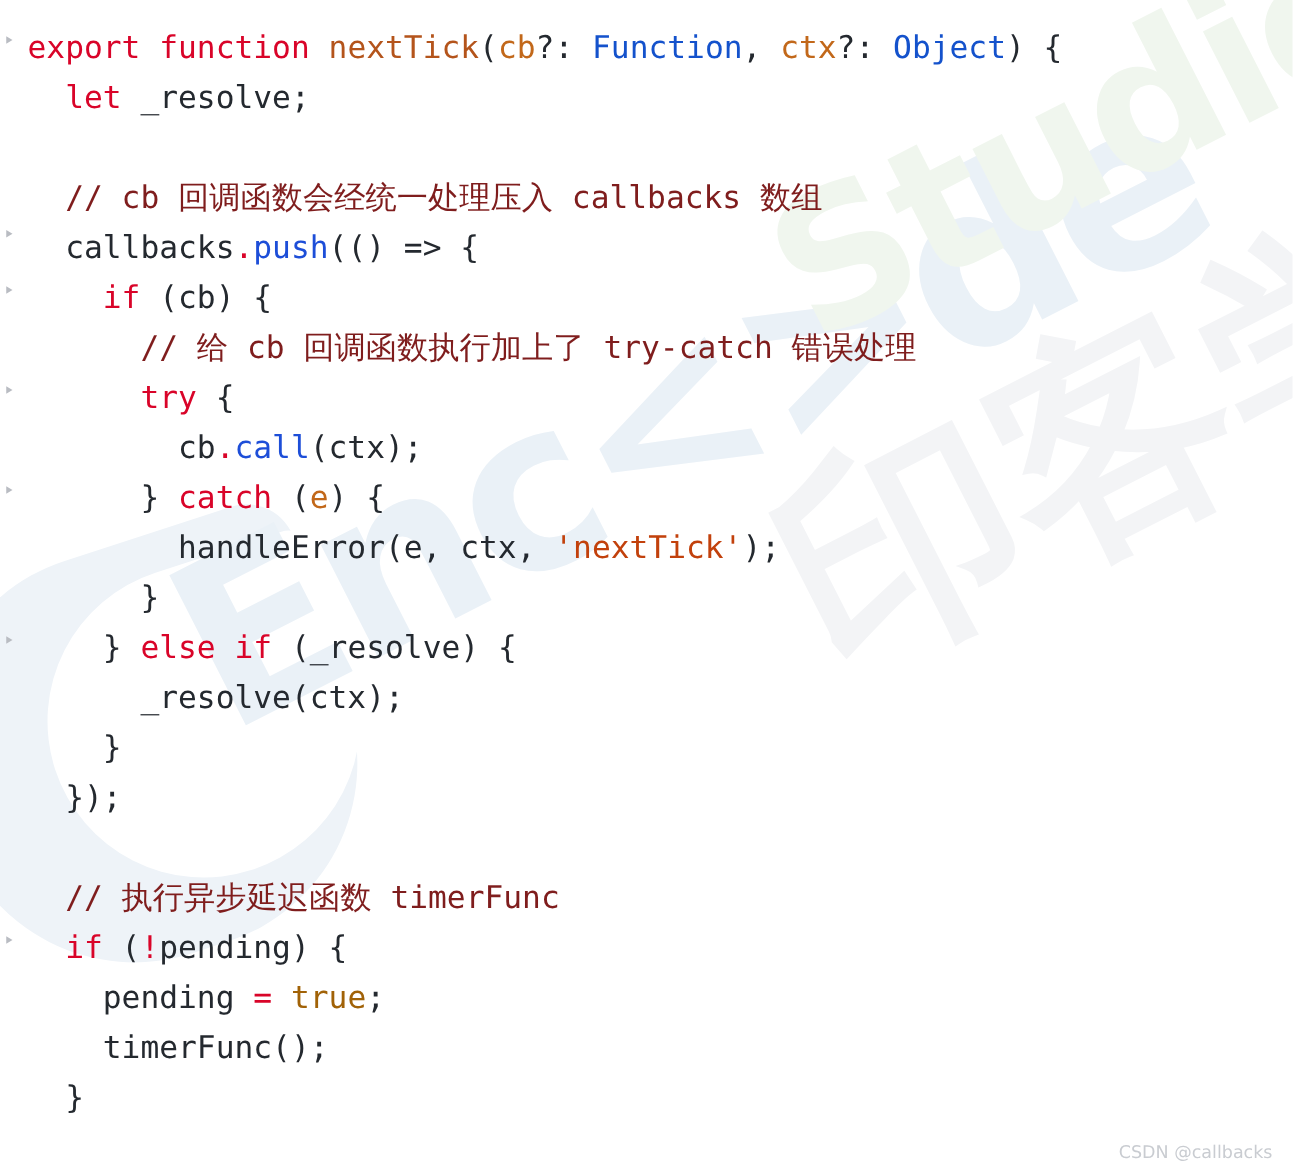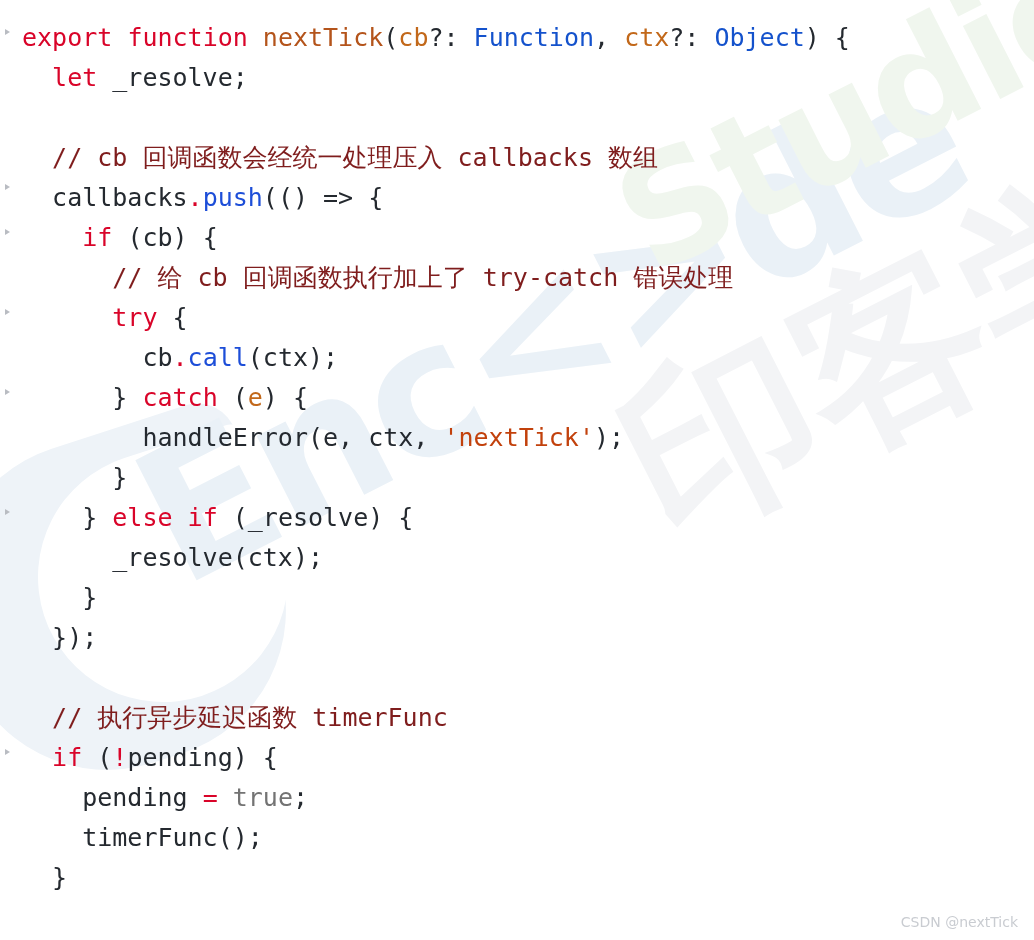--- a/index.html
+++ b/index.html
@@ -124,21 +124,21 @@
   .kw   { color: #d90429; }        
   .fn   { color: #b4541b; }        
   .param{ color: #c2681a; }        
   .type { color: #1452cc; }        
   .str  { color: #c2410c; }        
   .meth { color: #1d4ed8; }        
   .dot  { color: #d90429; }        
   .op   { color: #d90429; }        
   .cmt  { color: #7f1d1d; }        
   .pln  { color: #24292f; }        
-  .bool { color: #737373; }        
+  .bool { color: #a16207; }        
 
   
   #credit {
     position: absolute;
     right: 16px;
     bottom: 10px;
     z-index: 3;
     font-family: "DejaVu Sans", "Liberation Sans", sans-serif;
     font-size: 14px;
     color: #c9ccd1;
@@ -164,15 +164,15 @@
         <div class="fold-marker" style="top: 184px;"></div>
         <div class="fold-marker" style="top: 229px;"></div>
         <div class="fold-marker" style="top: 309px;"></div>
         <div class="fold-marker" style="top: 389px;"></div>
         <div class="fold-marker" style="top: 509px;"></div>
         <div class="fold-marker" style="top: 749px;"></div>
       </div>
     <div id="code"><span class="ln"><span class="kw">export</span><span class="pln"> </span><span class="kw">function</span><span class="pln"> </span><span class="fn">nextTick</span><span class="pln">(</span><span class="param">cb</span><span class="pln">?: </span><span class="type">Function</span><span class="pln">, </span><span class="param">ctx</span><span class="pln">?: </span><span class="type">Object</span><span class="pln">) {</span></span><span class="ln"><span class="pln">  </span><span class="kw">let</span><span class="pln"> _resolve;</span></span><span class="ln">&nbsp;</span><span class="ln"><span class="pln">  </span><span class="cmt">// cb 回调函数会经统一处理压入 callbacks 数组</span></span><span class="ln"><span class="pln">  callbacks</span><span class="dot">.</span><span class="meth">push</span><span class="pln">(() =&gt; {</span></span><span class="ln"><span class="pln">    </span><span class="kw">if</span><span class="pln"> (cb) {</span></span><span class="ln"><span class="pln">      </span><span class="cmt">// 给 cb 回调函数执行加上了 try-catch 错误处理</span></span><span class="ln"><span class="pln">      </span><span class="kw">try</span><span class="pln"> {</span></span><span class="ln"><span class="pln">        cb</span><span class="dot">.</span><span class="meth">call</span><span class="pln">(ctx);</span></span><span class="ln"><span class="pln">      } </span><span class="kw">catch</span><span class="pln"> (</span><span class="param">e</span><span class="pln">) {</span></span><span class="ln"><span class="pln">        handleError(e, ctx, </span><span class="str">'nextTick'</span><span class="pln">);</span></span><span class="ln"><span class="pln">      }</span></span><span class="ln"><span class="pln">    } </span><span class="kw">else</span><span class="pln"> </span><span class="kw">if</span><span class="pln"> (_resolve) {</span></span><span class="ln"><span class="pln">      _resolve(ctx);</span></span><span class="ln"><span class="pln">    }</span></span><span class="ln"><span class="pln">  });</span></span><span class="ln">&nbsp;</span><span class="ln"><span class="pln">  </span><span class="cmt">// 执行异步延迟函数 timerFunc</span></span><span class="ln"><span class="pln">  </span><span class="kw">if</span><span class="pln"> (</span><span class="op">!</span><span class="pln">pending) {</span></span><span class="ln"><span class="pln">    pending </span><span class="op">=</span><span class="pln"> </span><span class="bool">true</span><span class="pln">;</span></span><span class="ln"><span class="pln">    timerFunc();</span></span><span class="ln"><span class="pln">  }</span></span></div>
   </div>
 
-  <div id="credit">CSDN @nextTick</div>
+  <div id="credit">CSDN @callbacks</div>
 
 </div>
 
 </body></html>

